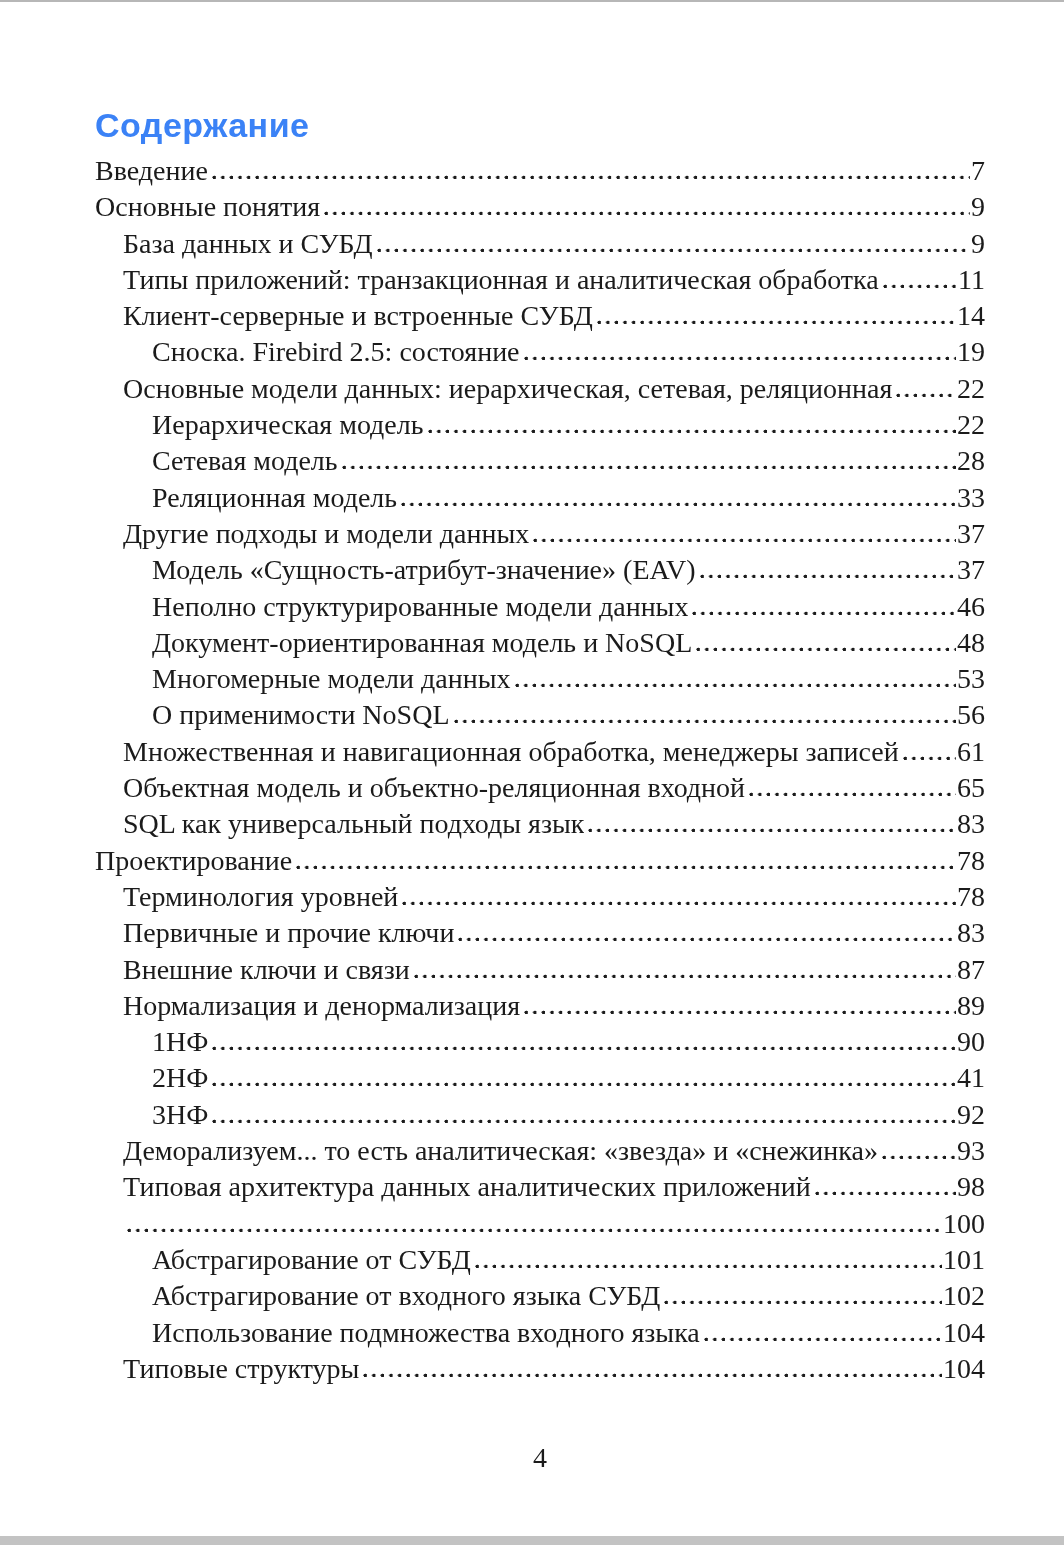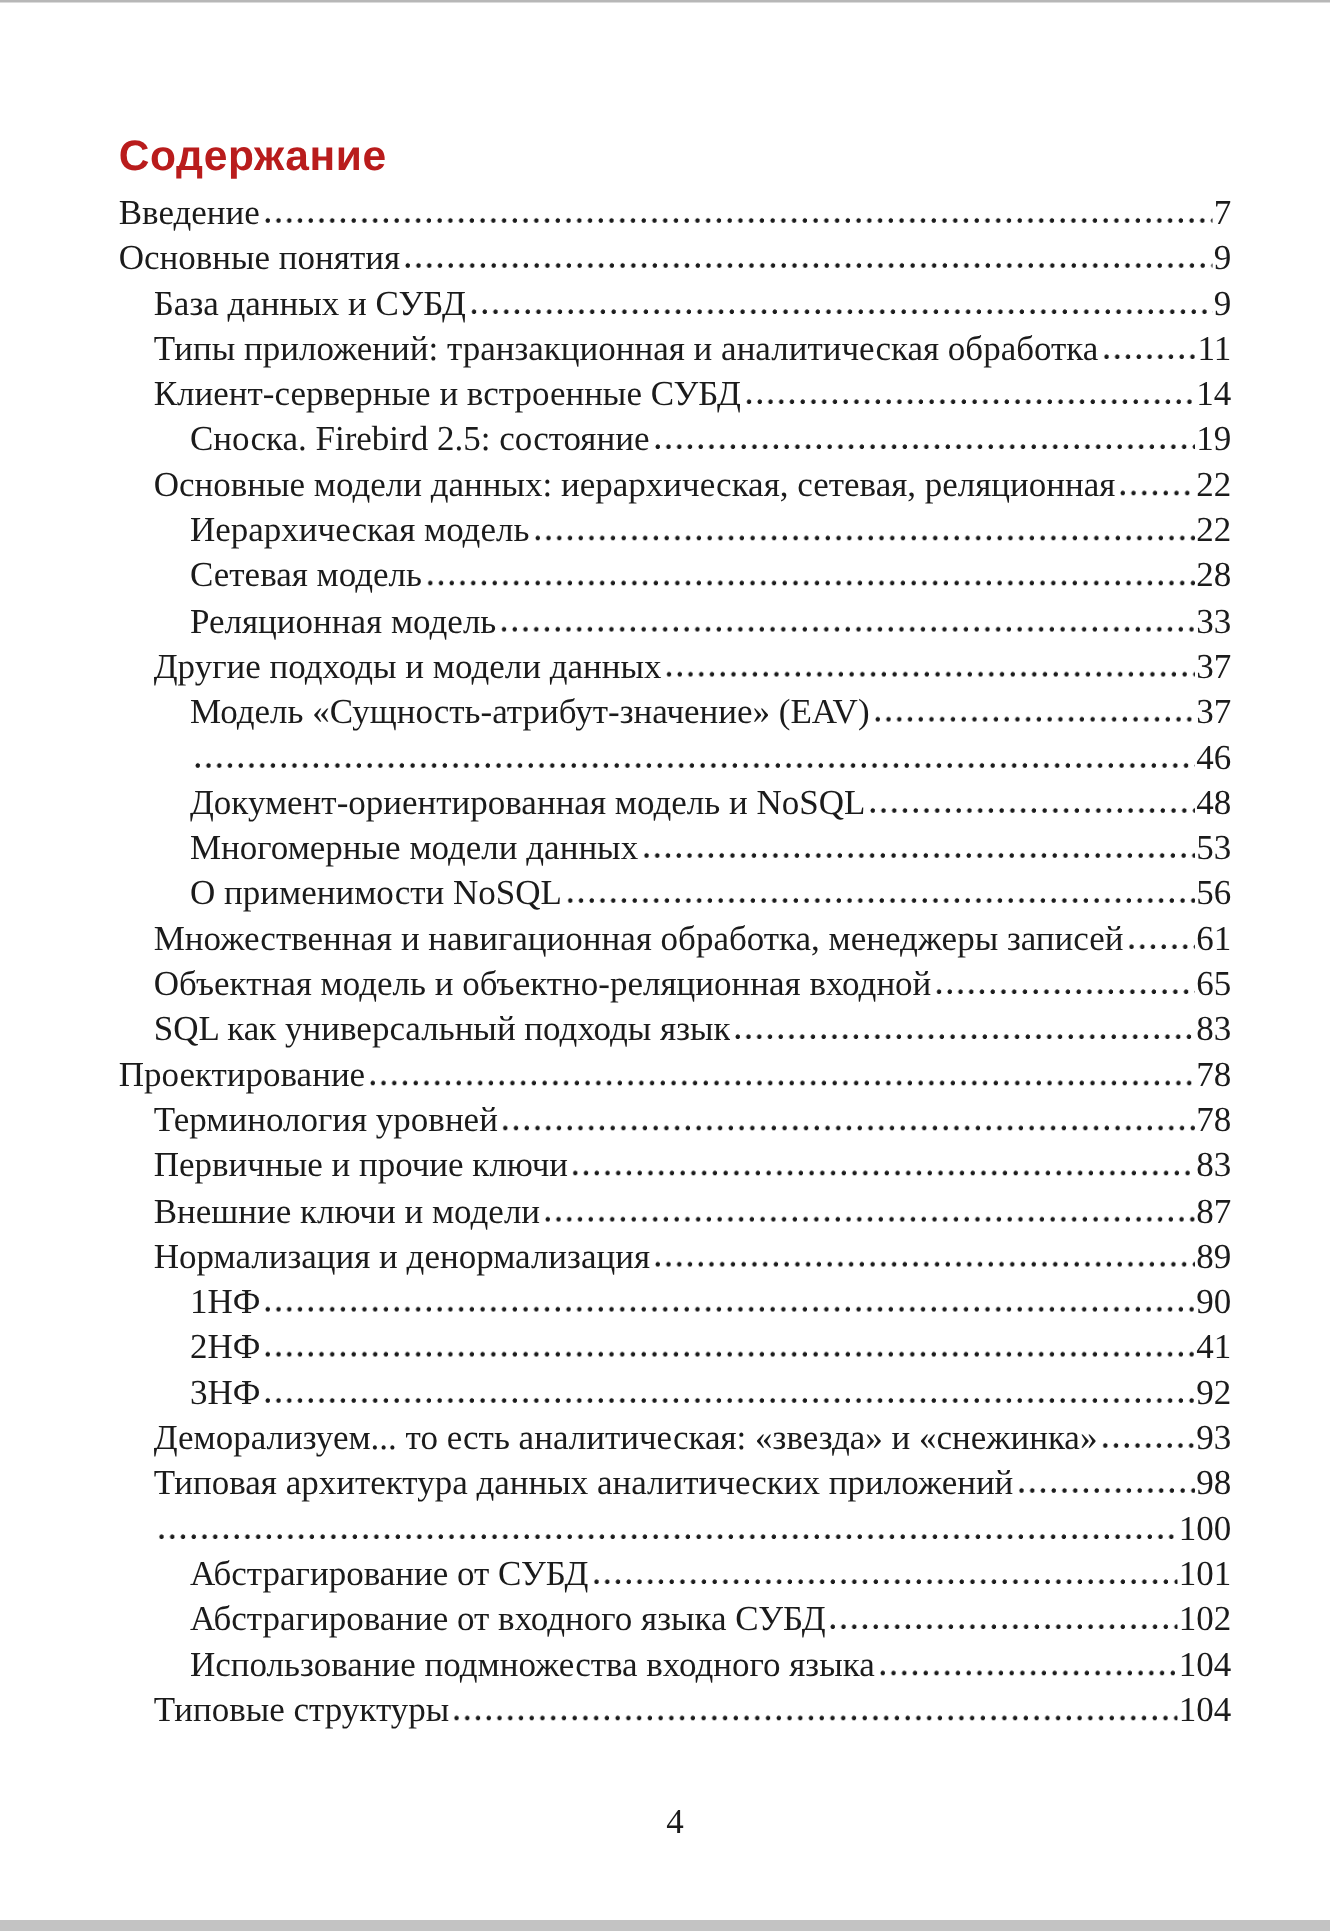--- a/index.html
+++ b/index.html
@@ -33,21 +33,21 @@
     top: 103px;
     width: 890px;
   }
   .doc-title {
     font-family: "Liberation Sans", sans-serif;
     font-weight: 700;
     font-size: 34px;
     line-height: 44px;
     margin: 0 0 6px 0;
     letter-spacing: 0.5px;
-    color: #b91c1c;
+    color: #3b82f6;
   }
   .toc-list {
     width: 100%;
   }
   .toc-row {
     display: flex;
     align-items: baseline;
     height: 36.3px;
     line-height: 36.3px;
     font-size: 28px;
@@ -156,20 +156,21 @@
     <span class="toc-page">37</span>
   </div>
 
   <div class="toc-row l2">
     <span class="toc-label">Модель «Сущность-атрибут-значение» (EAV)</span>
     <span class="toc-dots"></span>
     <span class="toc-page">37</span>
   </div>
 
   <div class="toc-row l2">
+    <span class="toc-label">Неполно структурированные модели данных</span>
     <span class="toc-dots"></span>
     <span class="toc-page">46</span>
   </div>
 
   <div class="toc-row l2">
     <span class="toc-label">Документ-ориентированная модель и NoSQL</span>
     <span class="toc-dots"></span>
     <span class="toc-page">48</span>
   </div>
 
@@ -215,21 +216,21 @@
     <span class="toc-page">78</span>
   </div>
 
   <div class="toc-row l1">
     <span class="toc-label">Первичные и прочие ключи</span>
     <span class="toc-dots"></span>
     <span class="toc-page">83</span>
   </div>
 
   <div class="toc-row l1">
-    <span class="toc-label">Внешние ключи и модели</span>
+    <span class="toc-label">Внешние ключи и связи</span>
     <span class="toc-dots"></span>
     <span class="toc-page">87</span>
   </div>
 
   <div class="toc-row l1">
     <span class="toc-label">Нормализация и денормализация</span>
     <span class="toc-dots"></span>
     <span class="toc-page">89</span>
   </div>
 

